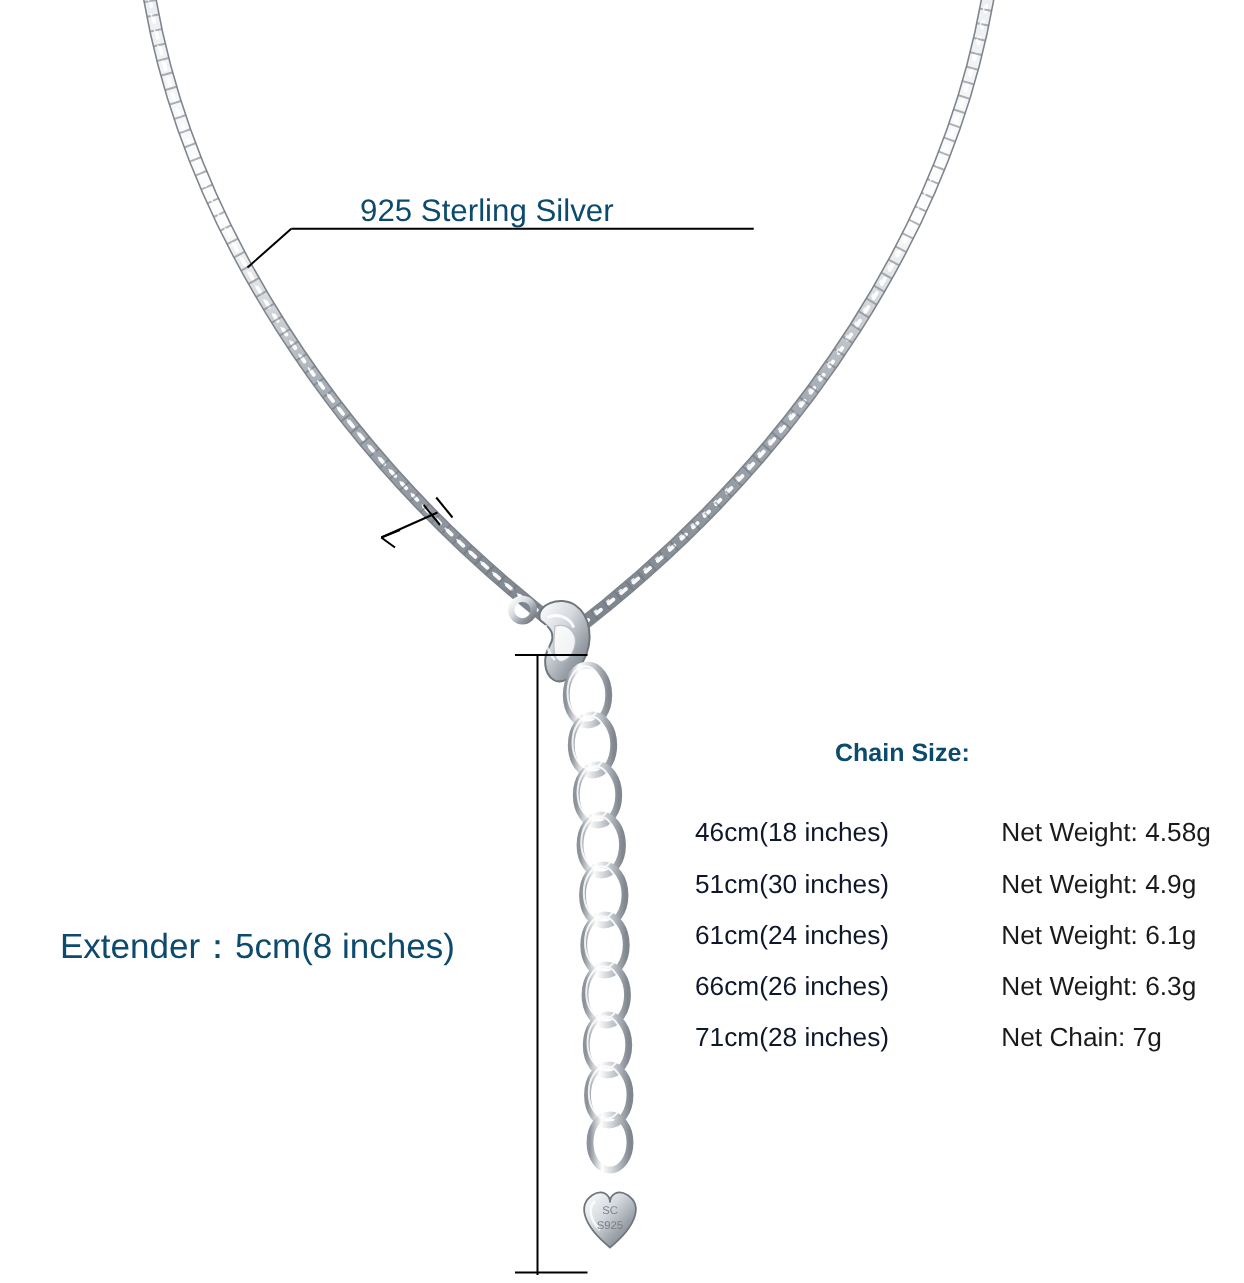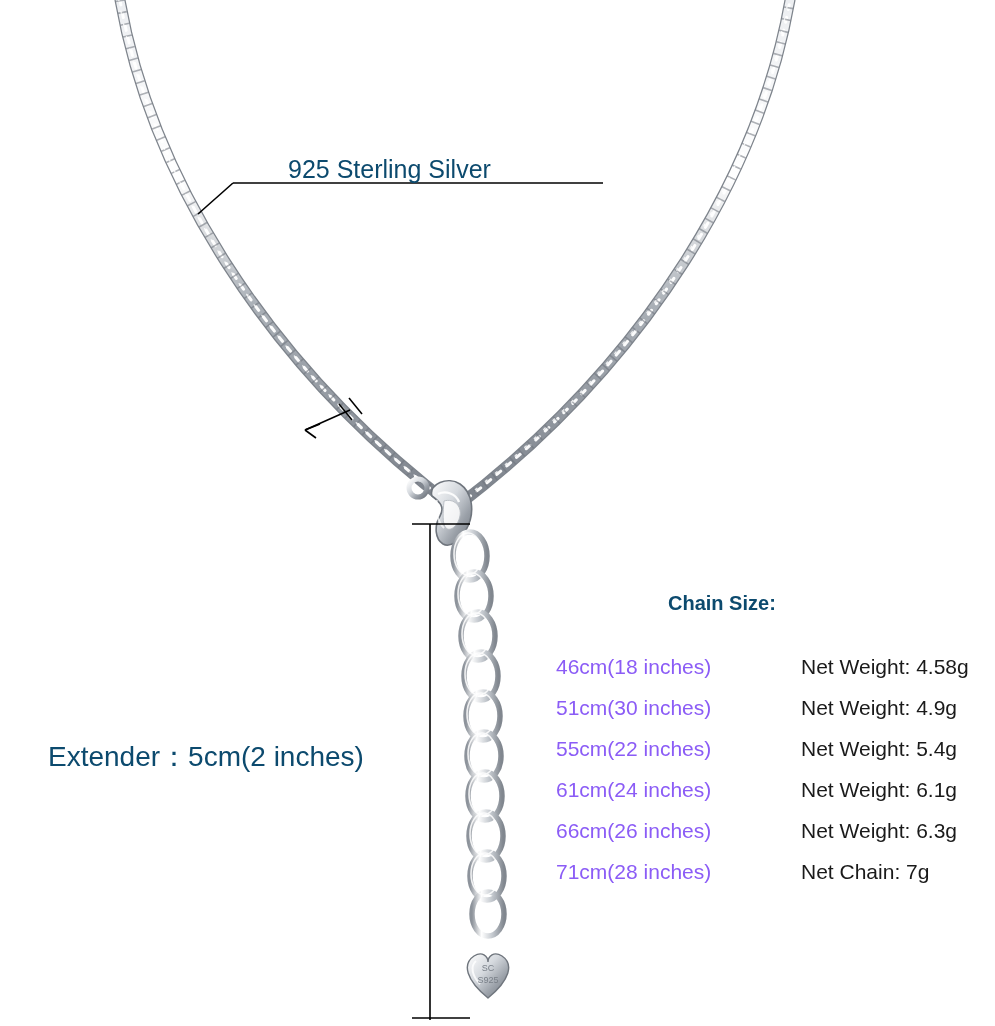--- a/index.html
+++ b/index.html
@@ -60,21 +60,21 @@
     width: 420px;
   }
   #size-table .row {
     display: flex;
     align-items: baseline;
     height: 41px;
   }
   #size-table .len {
     width: 245px;
     font-size: 21px;
-    color: #8b5cf6;
+    color: #0f172a;
   }
   #size-table .wt {
     font-size: 21px;
     color: #1a1a1a;
     text-align: center;
   }
 </style>
 </head>
 <body>
 
@@ -183,38 +183,34 @@
 
       <path d="M 430 524 L 430 1020"></path>
       <path d="M 412 524 L 470 524"></path>
       <path d="M 412 1018 L 470 1018"></path>
     </g>
   </svg>
 
   <div class="label" id="label-material">925 Sterling Silver</div>
 
 
-  <div class="label" id="label-extender">Extender：5cm(2 inches)</div>
+  <div class="label" id="label-extender">Extender：5cm(8 inches)</div>
 
   <div class="label" id="chain-size-title">Chain Size:</div>
 
   <div id="size-table">
     <div class="row">
       <div class="len">46cm(18 inches)</div>
       <div class="wt">Net Weight: 4.58g</div>
     </div>
     <div class="row">
       <div class="len">51cm(30 inches)</div>
       <div class="wt">Net Weight: 4.9g</div>
     </div>
     <div class="row">
-      <div class="len">55cm(22 inches)</div>
-      <div class="wt">Net Weight: 5.4g</div>
-    </div>
-    <div class="row">
       <div class="len">61cm(24 inches)</div>
       <div class="wt">Net Weight: 6.1g</div>
     </div>
     <div class="row">
       <div class="len">66cm(26 inches)</div>
       <div class="wt">Net Weight: 6.3g</div>
     </div>
     <div class="row">
       <div class="len">71cm(28 inches)</div>
       <div class="wt">Net Chain: 7g</div>

